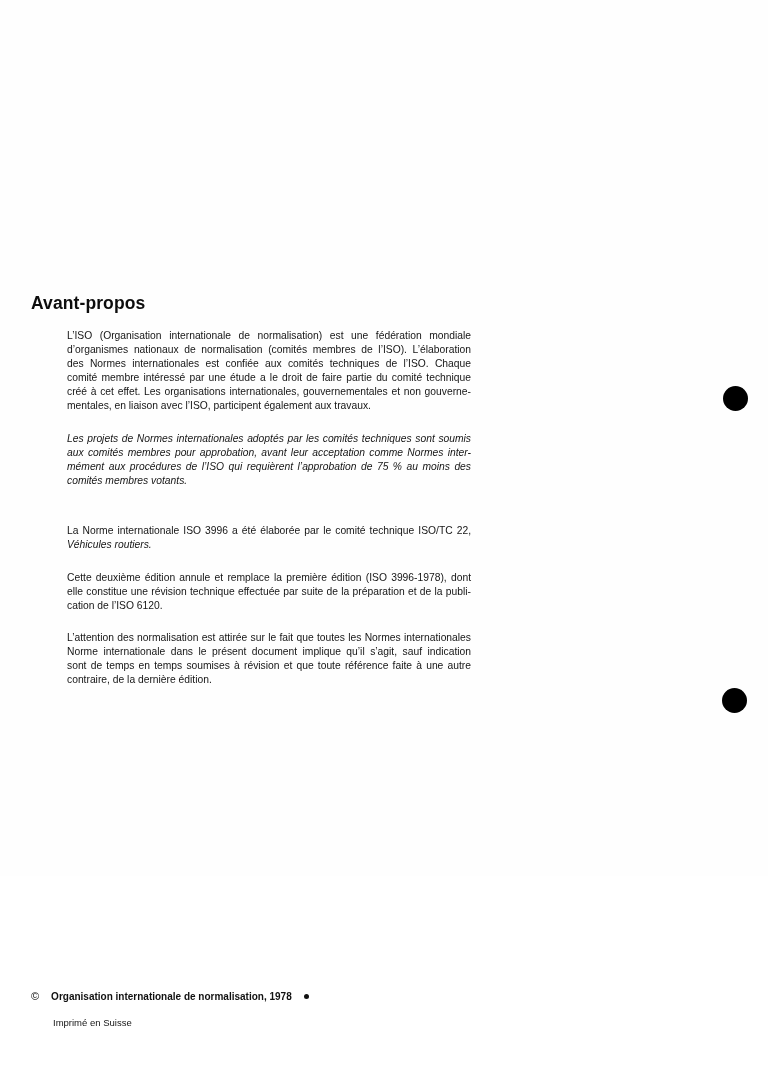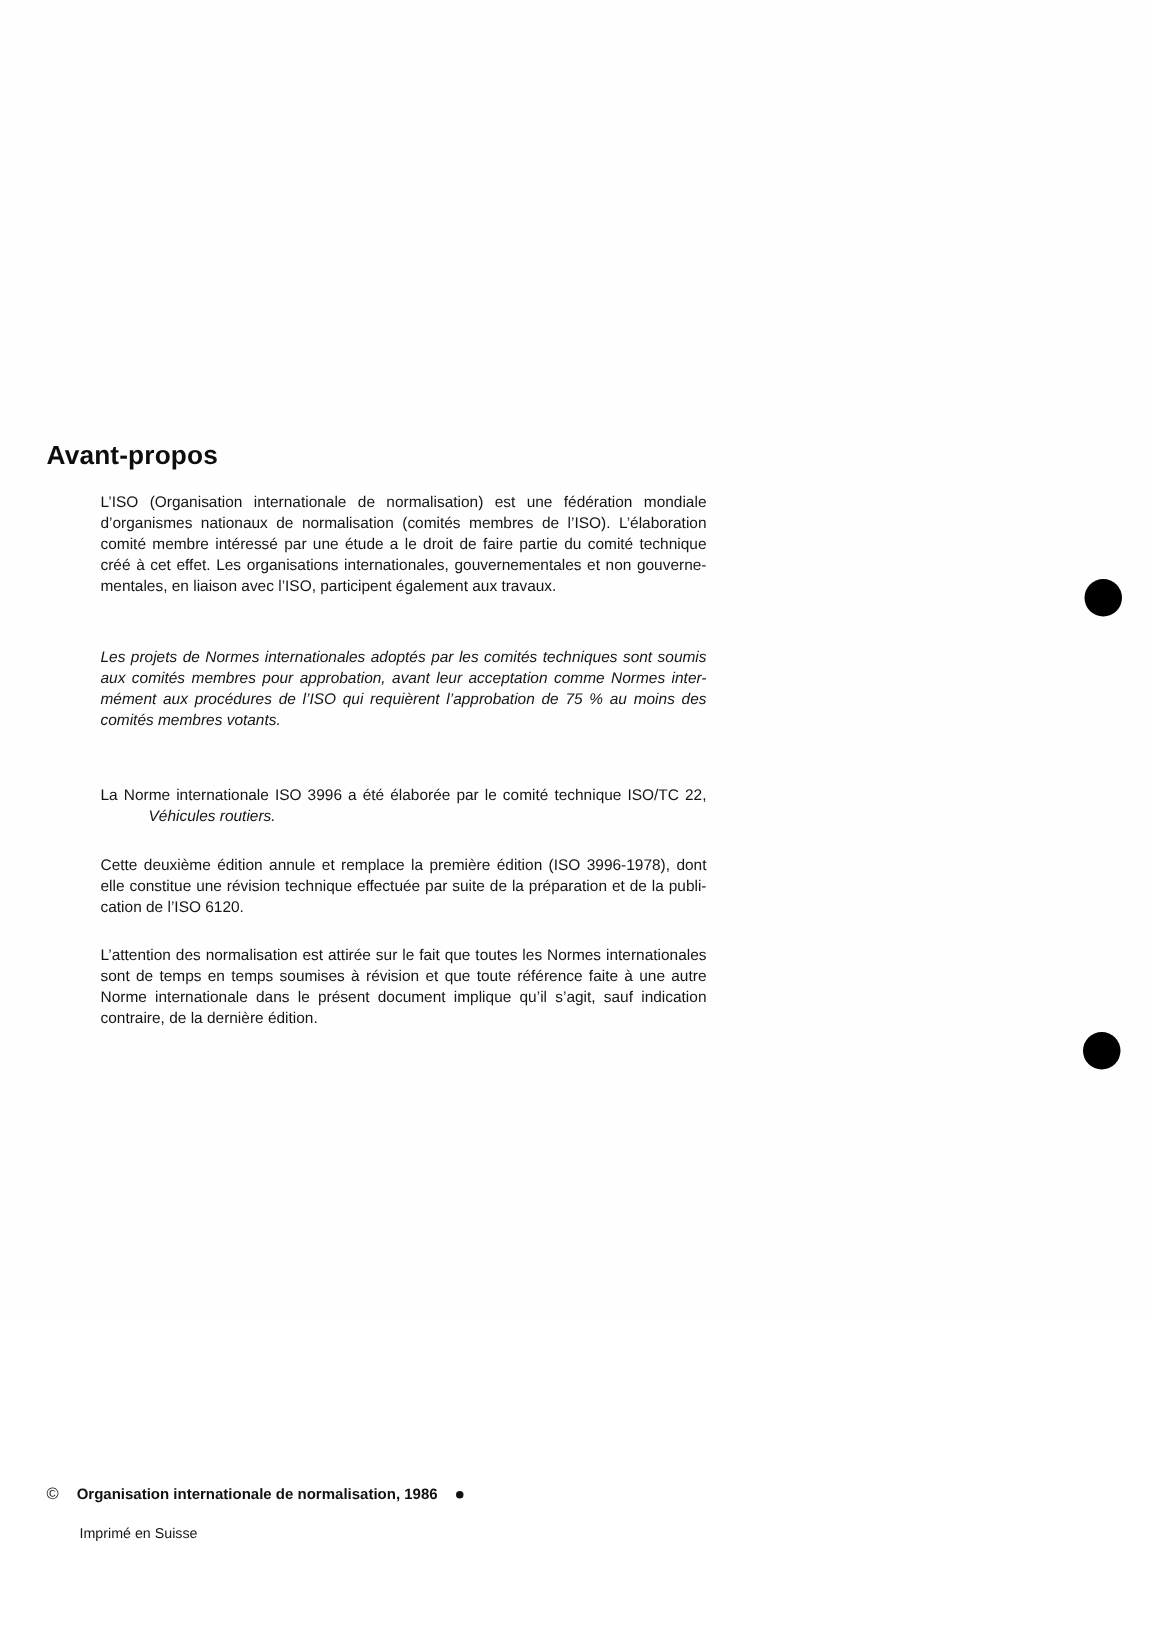--- a/index.html
+++ b/index.html
@@ -44,21 +44,21 @@
   .body-text .line {
     display: block;
     text-align: justify;
     text-align-last: justify;
     white-space: nowrap;
     padding-left: 36px;
   }
   .body-text .line.last {
     text-align-last: left;
   }
-  .italic { font-style: italic; margin-left: 32px; }
+  .italic { font-style: italic; }
   #p1 { top: 329px; }
   #p2 { top: 432px; font-style: italic; }
   #p3 { top: 524px; }
   #p4 { top: 571px; }
   #p5 { top: 631px; }
 
   .copyright {
     position: absolute;
     left: 31px;
     top: 990px;
@@ -104,20 +104,21 @@
 </head>
 <body>
 
 <div class="page">
 
   <h1 class="heading">Avant-propos</h1>
 
   <div class="body-text" id="p1">
     <span class="line">L’ISO (Organisation internationale de normalisation) est une fédération mondiale</span>
     <span class="line">d’organismes nationaux de normalisation (comités membres de l’ISO). L’élaboration</span>
+    <span class="line">des Normes internationales est confiée aux comités techniques de l’ISO. Chaque</span>
     <span class="line">comité membre intéressé par une étude a le droit de faire partie du comité technique</span>
     <span class="line">créé à cet effet. Les organisations internationales, gouvernementales et non gouverne-</span>
     <span class="line last">mentales, en liaison avec l’ISO, participent également aux travaux.</span>
   </div>
 
   <div class="body-text" id="p2">
     <span class="line">Les projets de Normes internationales adoptés par les comités techniques sont soumis</span>
     <span class="line">aux comités membres pour approbation, avant leur acceptation comme Normes inter-</span>
     <span class="line">mément aux procédures de l’ISO qui requièrent l’approbation de 75 % au moins des</span>
     <span class="line last">comités membres votants.</span>
@@ -129,28 +130,28 @@
   </div>
 
   <div class="body-text" id="p4">
     <span class="line">Cette deuxième édition annule et remplace la première édition (ISO 3996-1978), dont</span>
     <span class="line">elle constitue une révision technique effectuée par suite de la préparation et de la publi-</span>
     <span class="line last">cation de l’ISO 6120.</span>
   </div>
 
   <div class="body-text" id="p5">
     <span class="line">L’attention des normalisation est attirée sur le fait que toutes les Normes internationales</span>
+    <span class="line">Norme internationale dans le présent document implique qu’il s’agit, sauf indication</span>
     <span class="line">sont de temps en temps soumises à révision et que toute référence faite à une autre</span>
-    <span class="line">Norme internationale dans le présent document implique qu’il s’agit, sauf indication</span>
     <span class="line last">contraire, de la dernière édition.</span>
   </div>
 
   <div class="copyright">
     <span class="sym">©</span>
-    <span>Organisation internationale de normalisation, 1986</span>
+    <span>Organisation internationale de normalisation, 1978</span>
     <span class="bullet"></span>
   </div>
 
   <div class="printed">Imprimé en Suisse</div>
 
   <div class="punch-hole" id="hole-1"></div>
   <div class="punch-hole" id="hole-2"></div>
 </div>
 
 </body></html>

